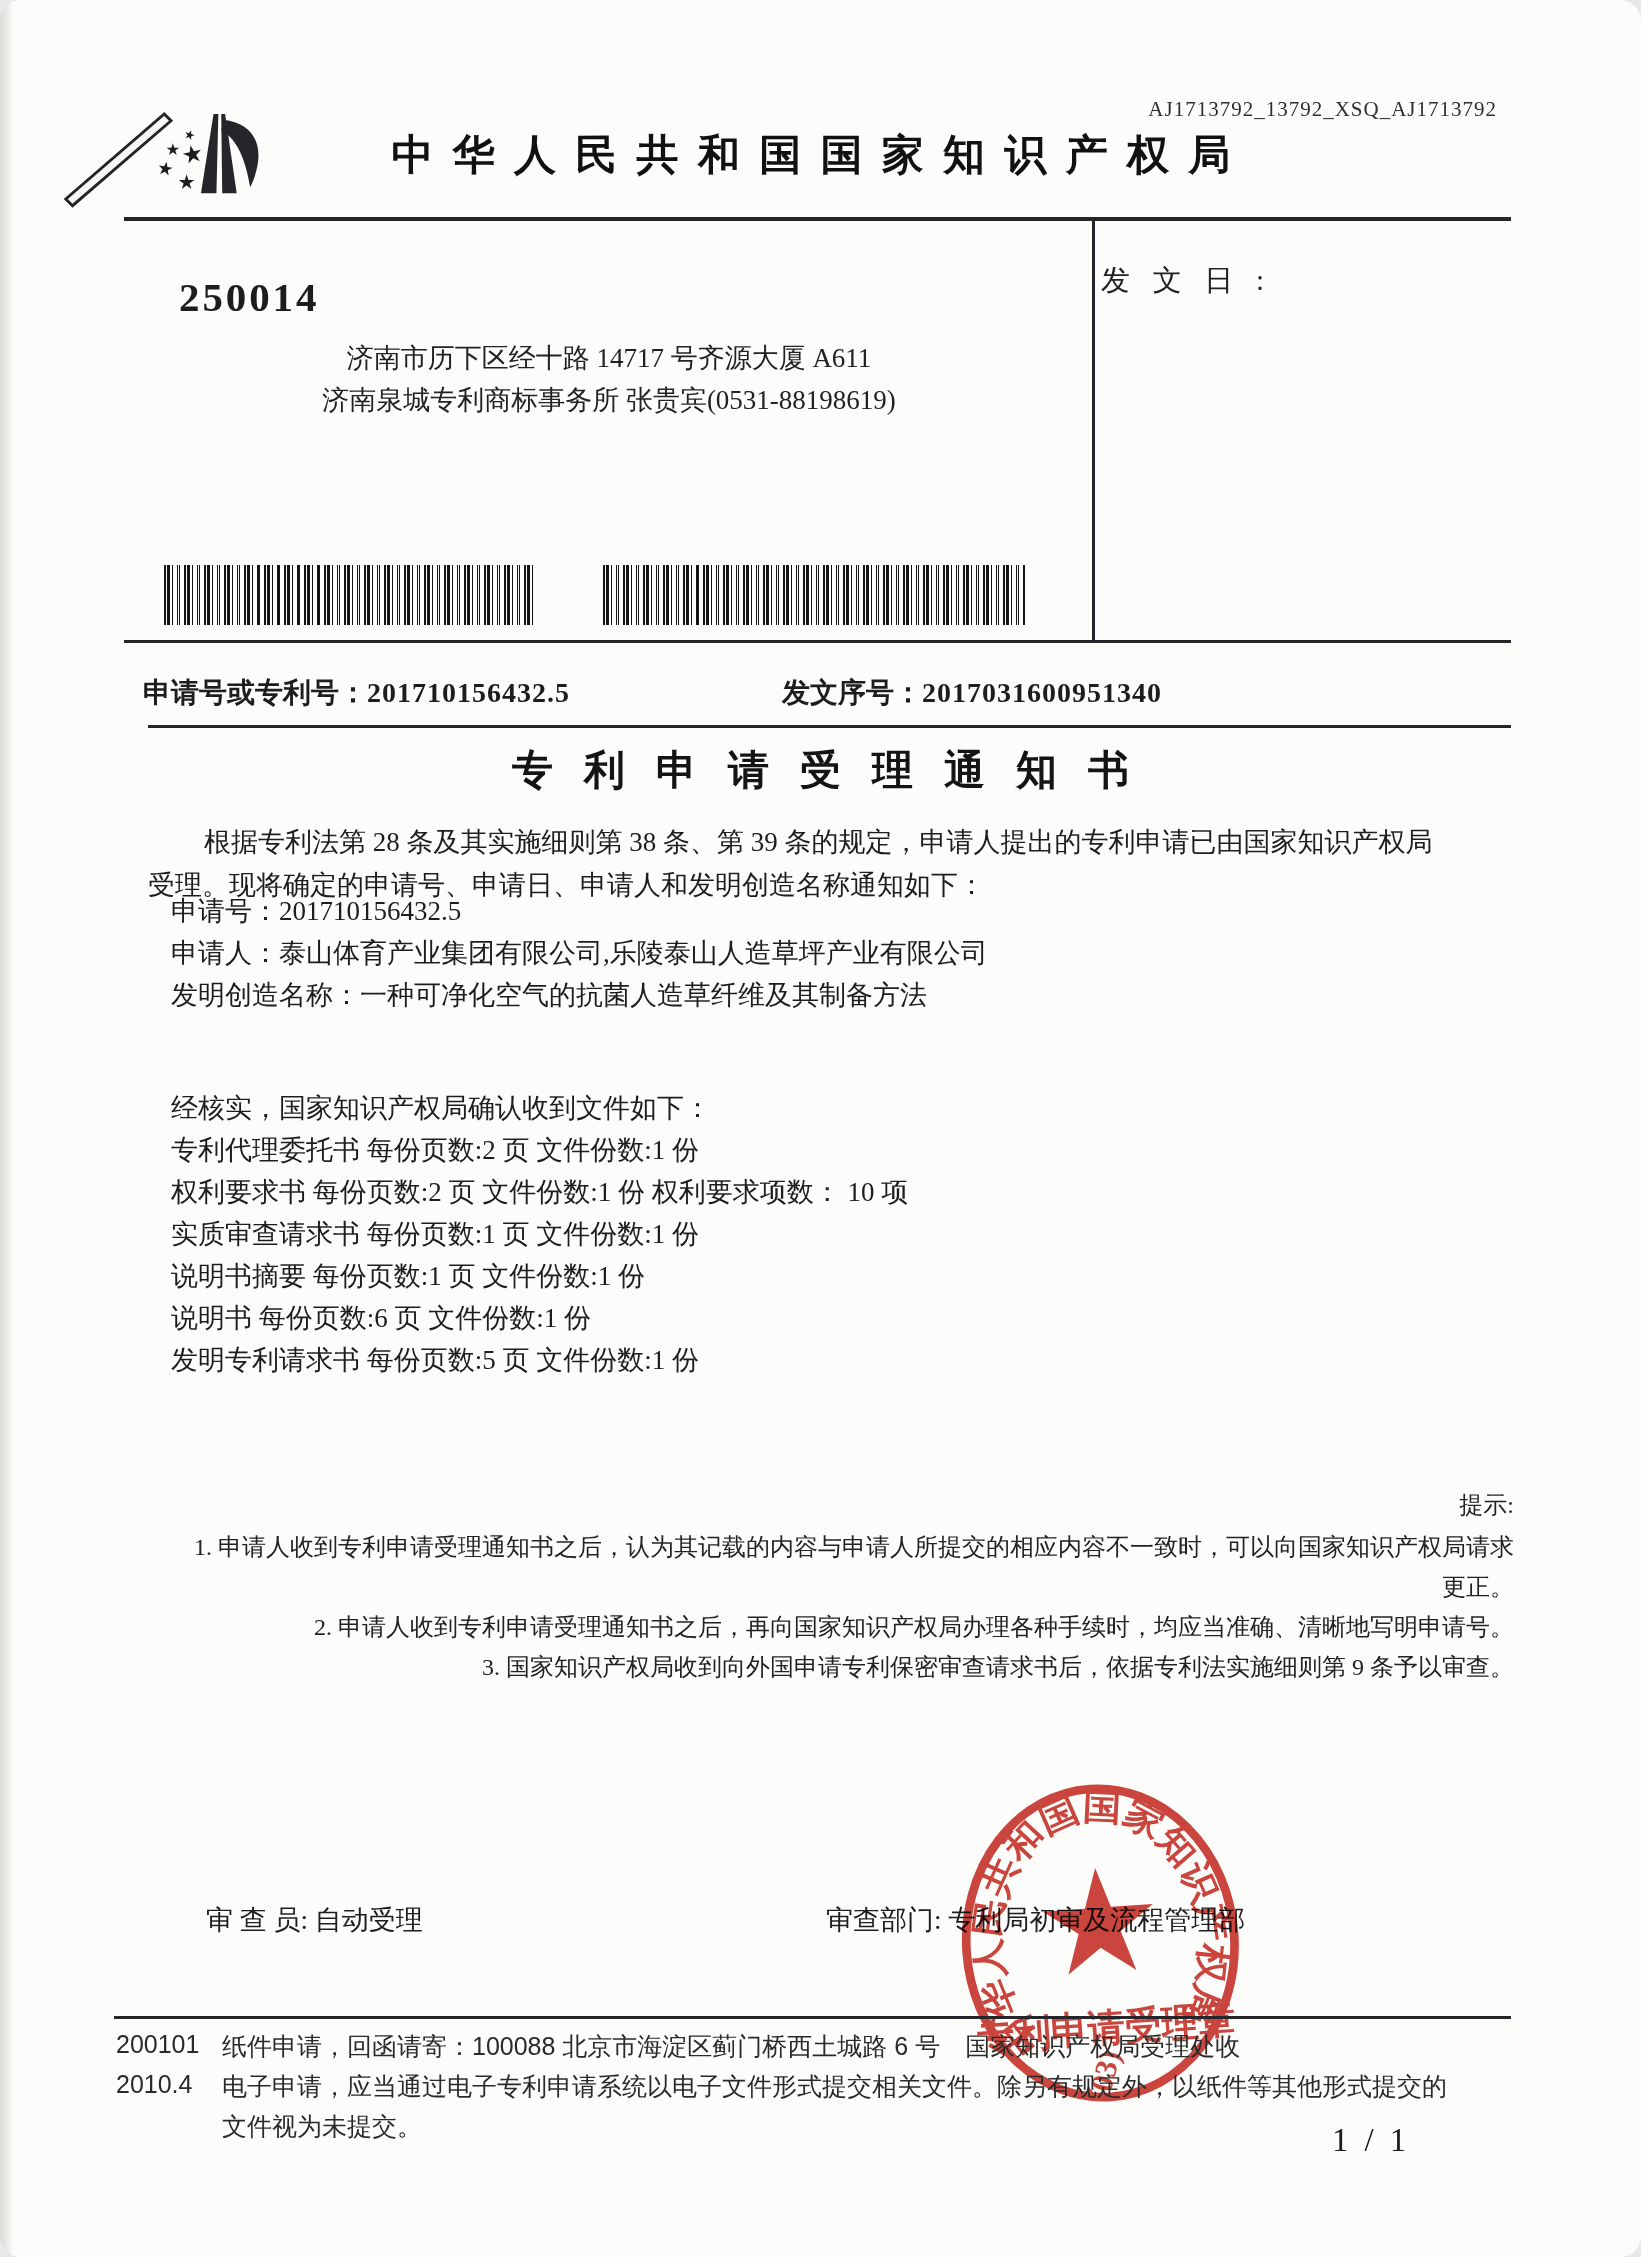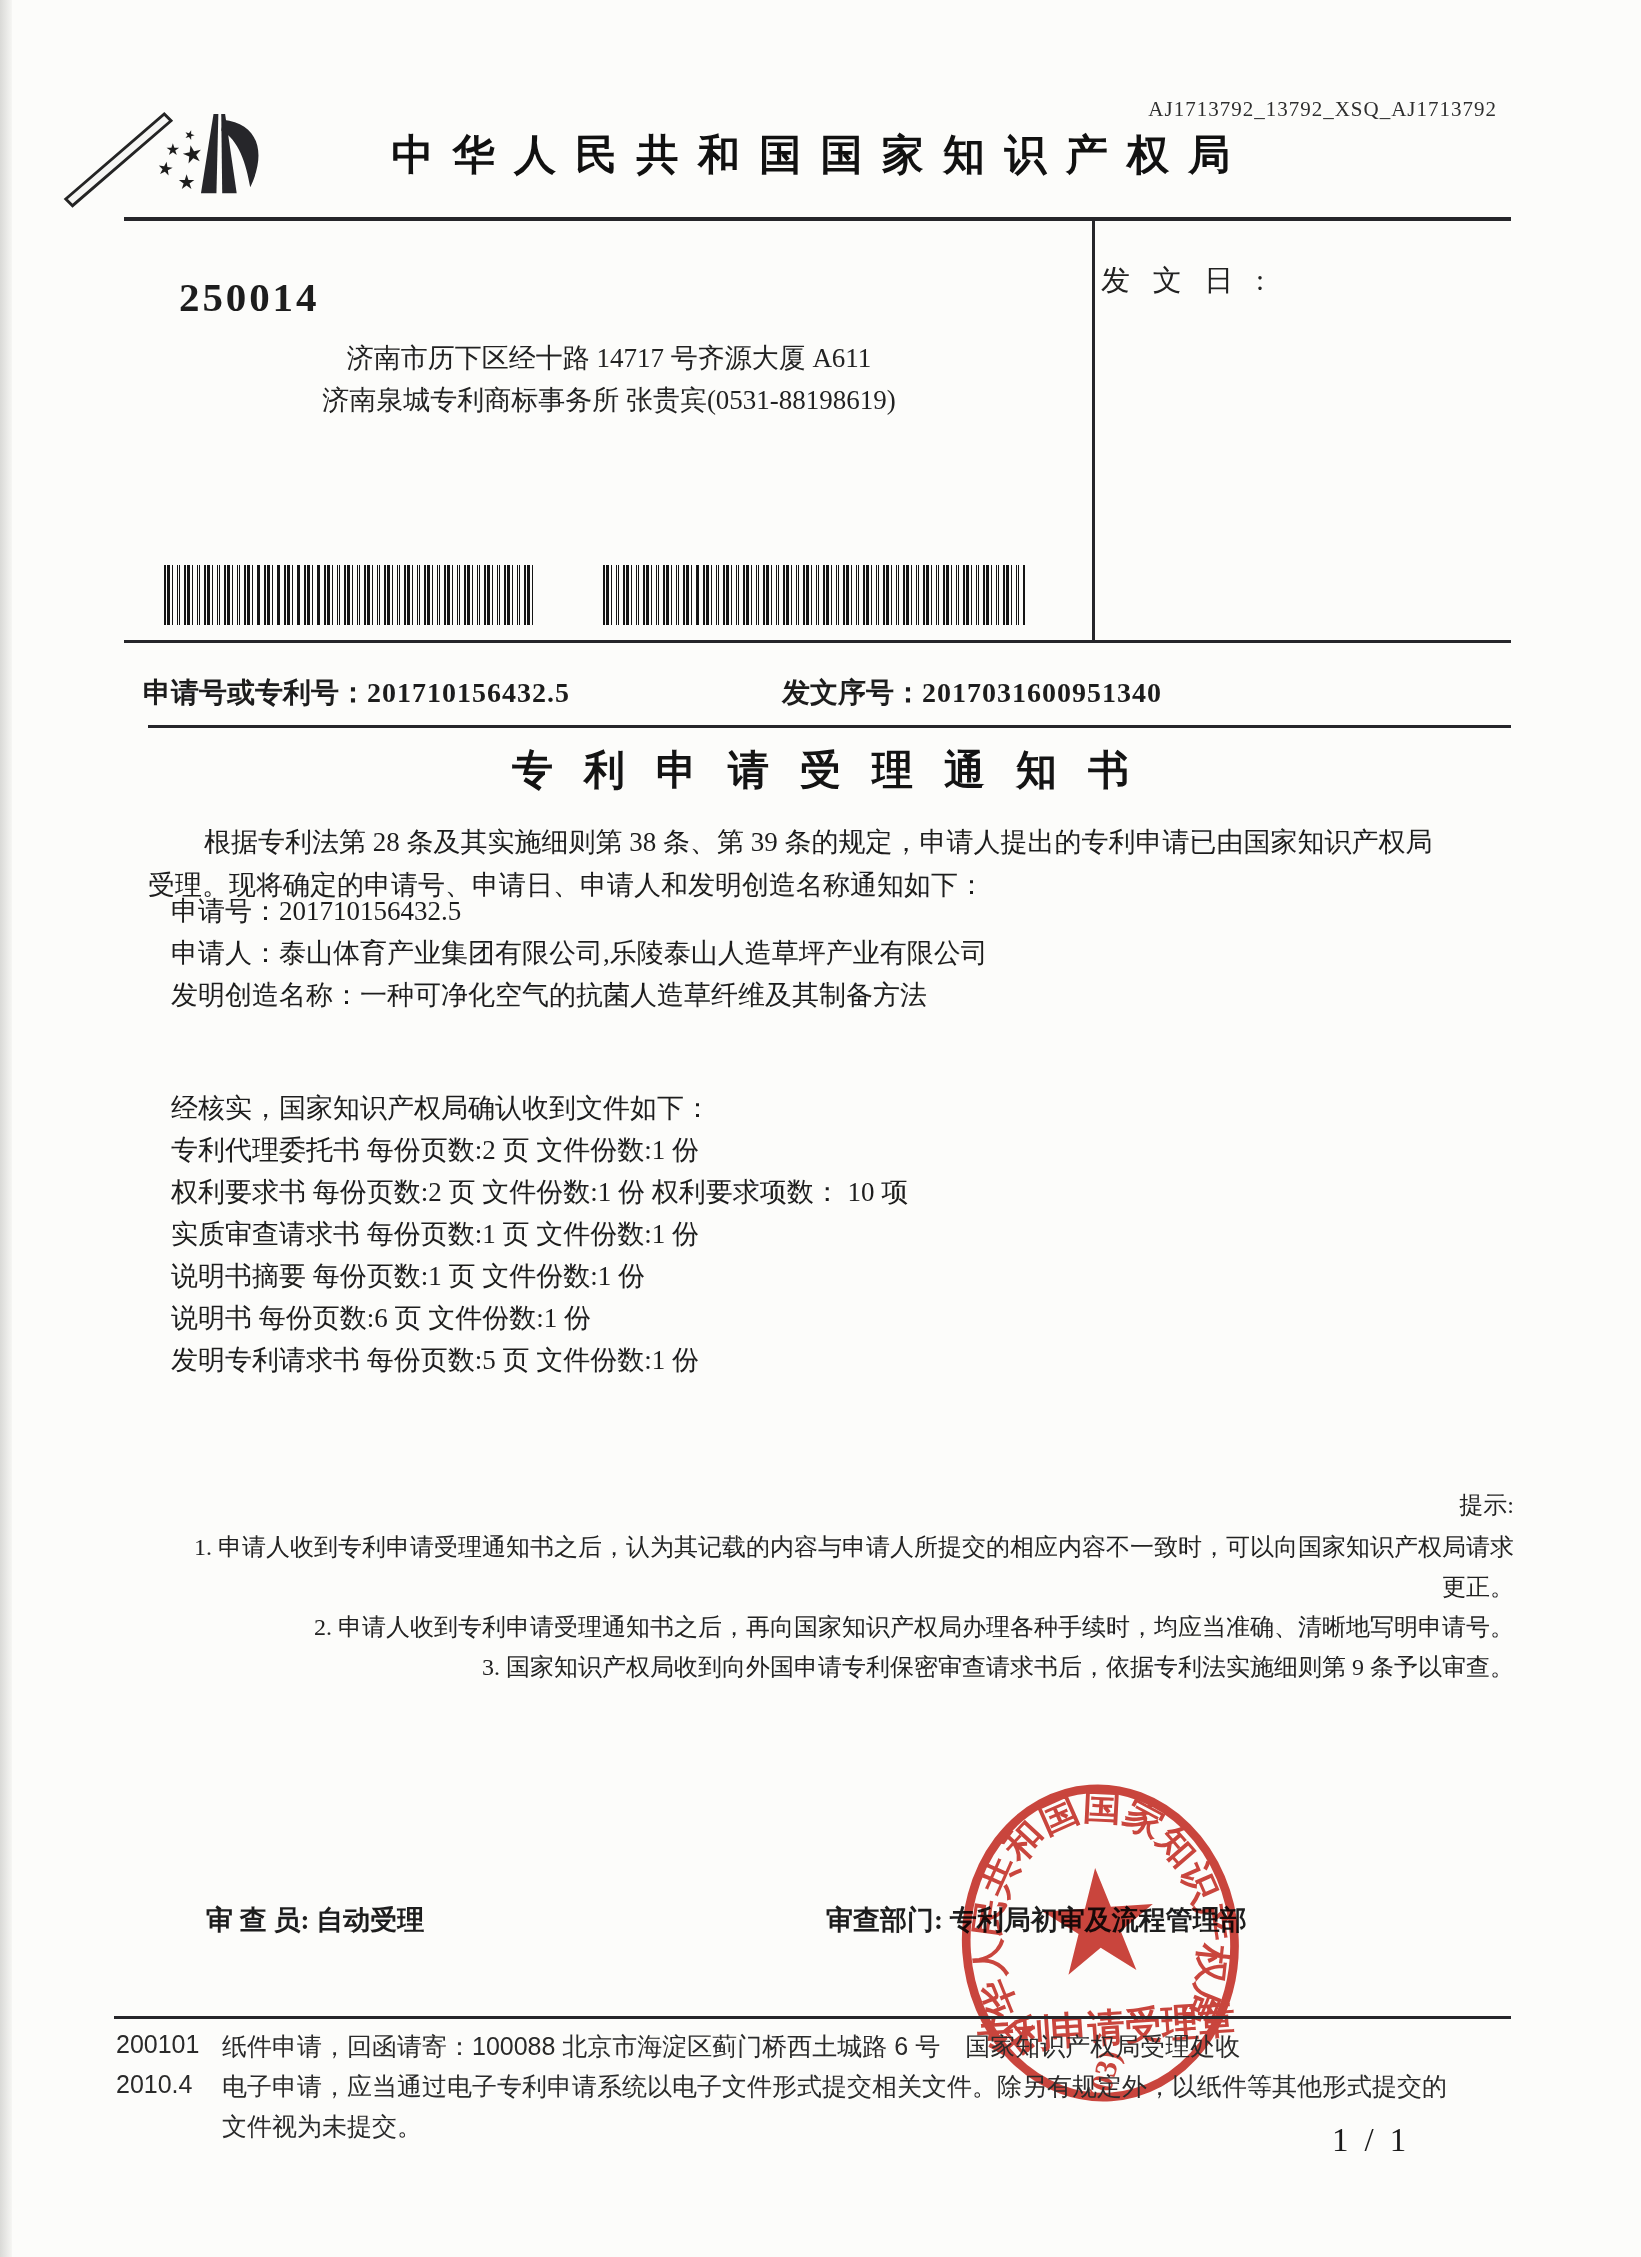--- a/index.html
+++ b/index.html
@@ -1,20 +1,21 @@
 <!DOCTYPE html>
 <html lang="zh"><head>
 <meta charset="utf-8">
 <style>
   html,body{margin:0;padding:0;background:#e8e8e6;}
   .page{
     position:relative;width:1641px;height:2257px;margin:0 auto;
     background:#fcfcfa;color:#1d1d1d;
     font-family:"Liberation Serif","DejaVu Serif",serif;
     overflow:hidden;
+    border-radius:21px;
   }
   .abs{position:absolute;}
   .scan-edge{left:0;top:0;width:11.6px;height:2257px;
     background:linear-gradient(90deg,#bdbdba,#f1f1ee);opacity:.55;}
   
   .doc-code{left:1043px;top:97px;width:454px;text-align:right;
     font-size:21px;letter-spacing:1px;color:#2e2e2e;}
   .office-title{left:0;top:127px;width:1641px;text-align:center;
     font-size:42px;font-weight:700;letter-spacing:19.3px;color:#111;}
   .logo{left:56px;top:85px;}
@@ -50,21 +51,21 @@
     font-size:41px;font-weight:700;letter-spacing:31px;text-indent:31px;color:#141414;}
   .intro1{left:204px;top:824px;font-size:27px;}
   .intro2{left:148px;top:867px;font-size:27px;}
   .fields{left:171px;top:890px;font-size:27px;line-height:42px;}
   .received{left:171px;top:1087px;font-size:27px;line-height:42px;}
   
   .tips{left:148px;top:1485px;width:1366px;font-size:24px;color:#222;}
   .tips p{margin:0;line-height:40px;text-indent:1.8em;text-align:right;}
   .tips .tips-head{text-indent:0;margin-bottom:1.9px;}
   
-  .signoff{top:1902px;font-size:27px;font-weight:bold;}
+  .signoff{top:1902px;font-size:27px;}
   .sign-examiner{left:206px;}
   .sign-dept{left:826px;}
   
   .stamp{left:922px;top:1779px;mix-blend-mode:multiply;opacity:.92;}
   
   .rule-footer{left:114px;top:2016px;width:1397px;height:2.9px;}
   .footer{font-family:"Liberation Sans","DejaVu Sans",sans-serif;font-size:25px;color:#2a2a2a;}
   .f-code1{left:116px;top:2030px;}
   .f-code2{left:116px;top:2070px;}
   .f-line1{left:222px;top:2030px;}

